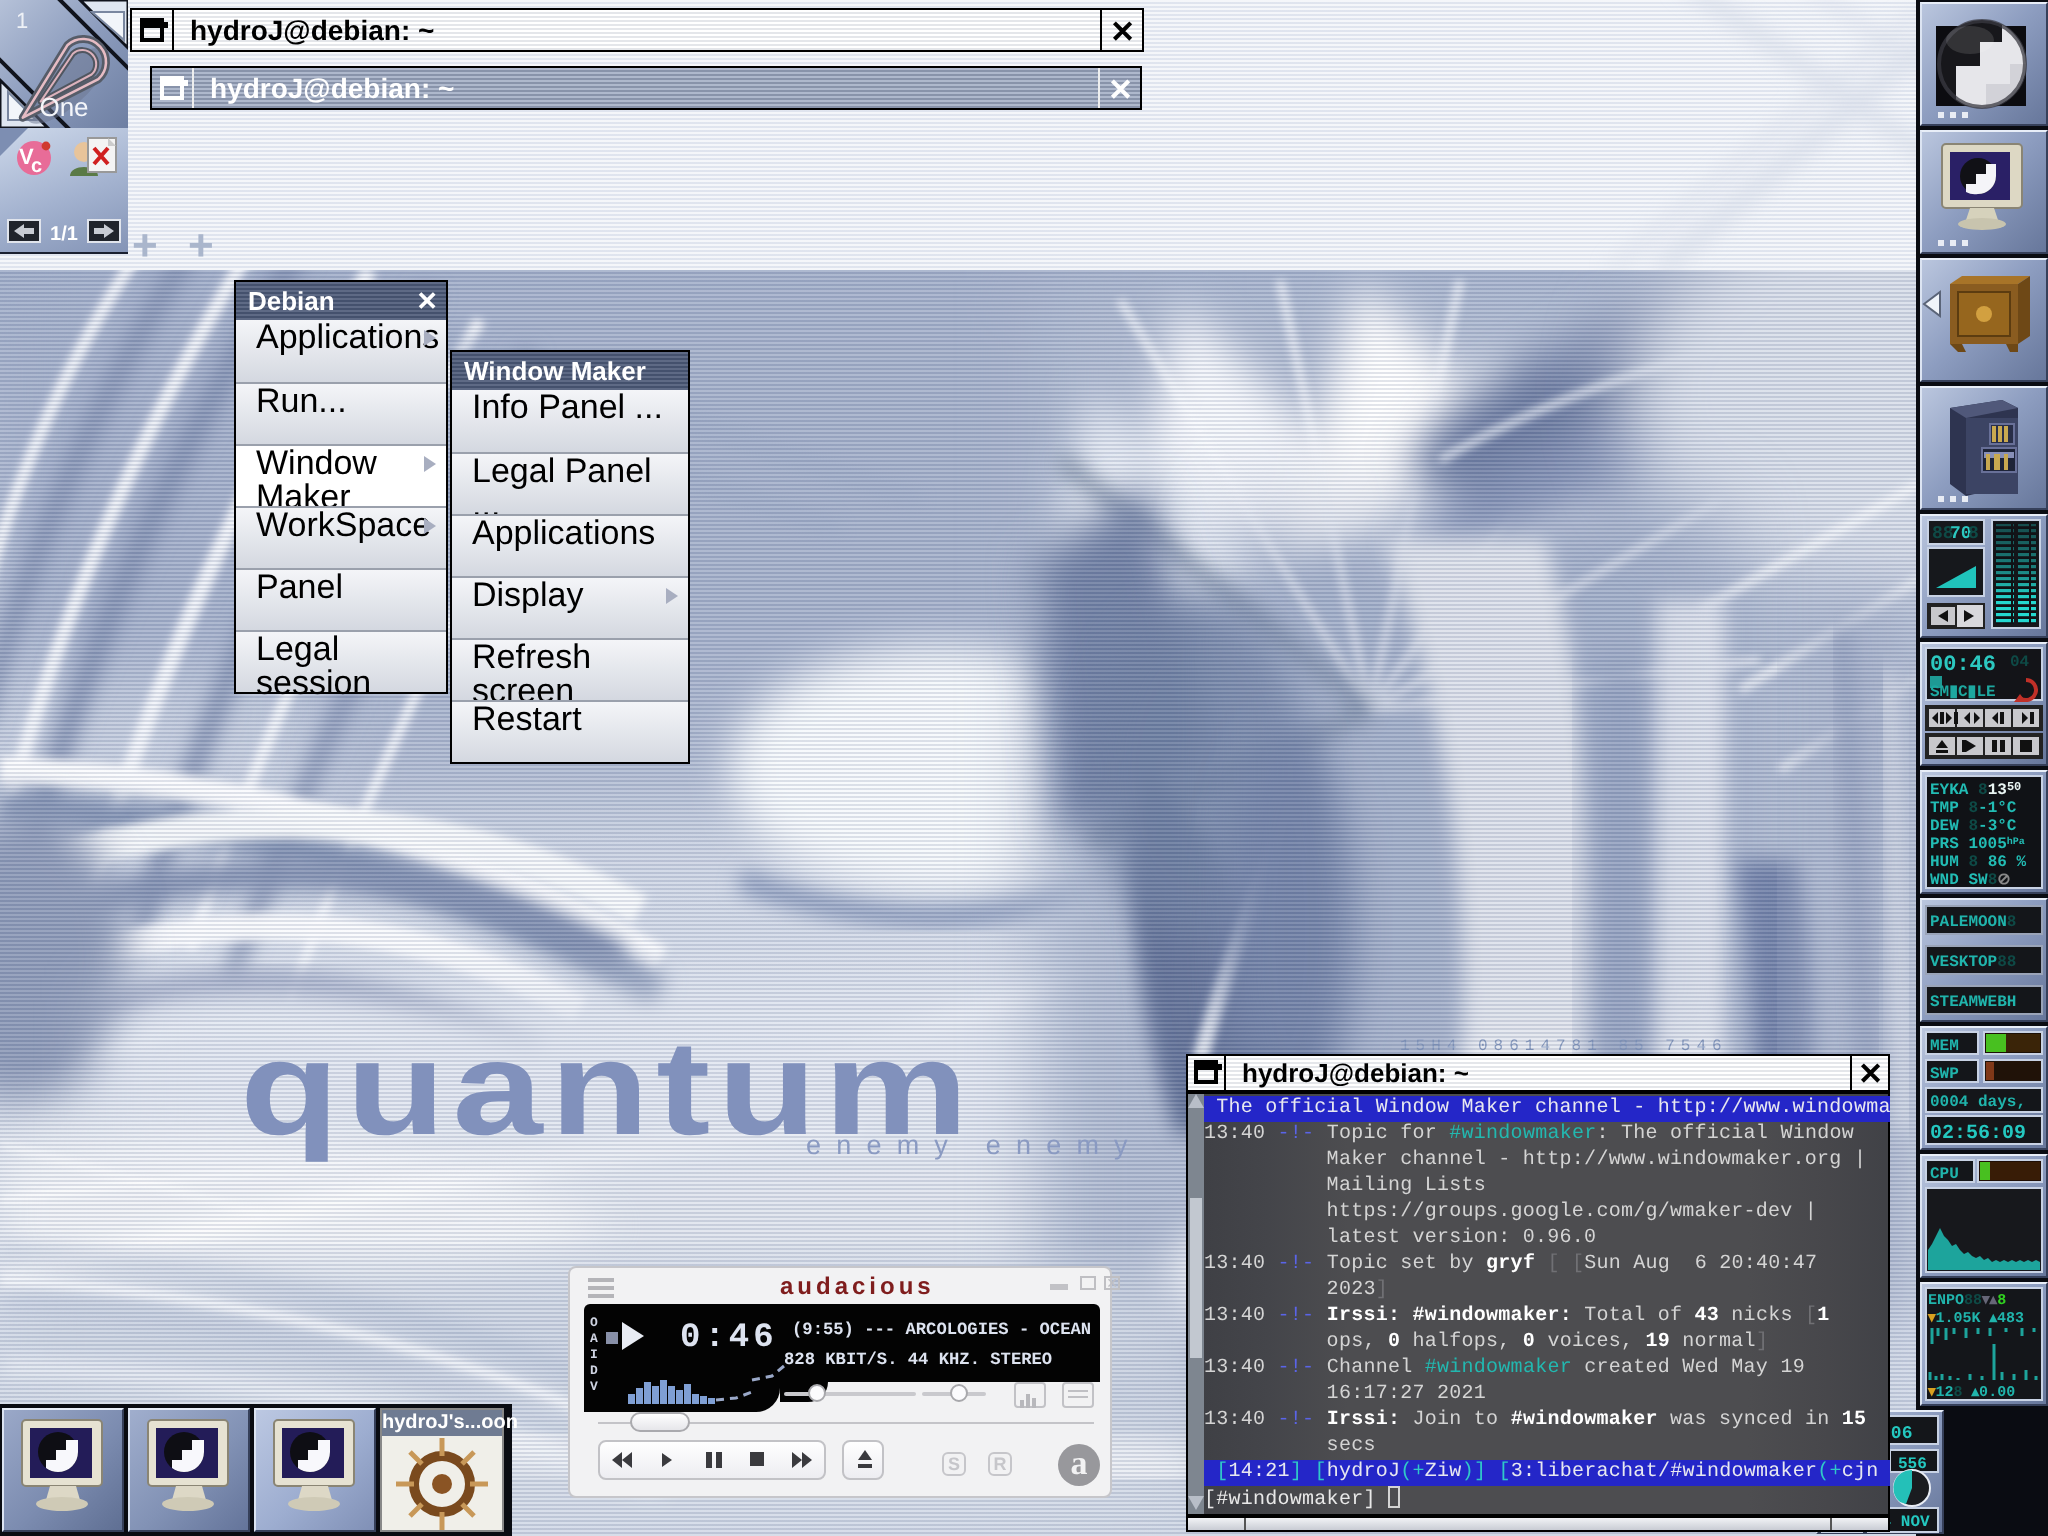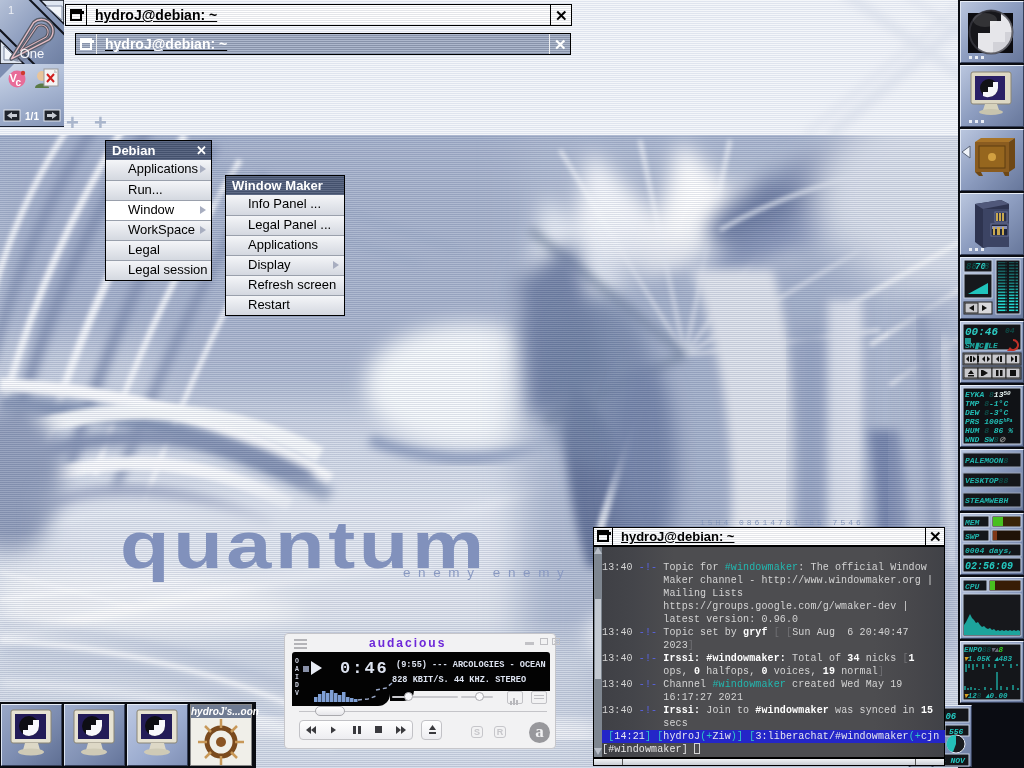--- a/index.html
+++ b/index.html
@@ -2,38 +2,38 @@
 <html><head><meta charset="utf-8">
 <style>
 html,body{margin:0;padding:0;width:1024px;height:768px;overflow:hidden;background:#e9edf4;font-family:"Liberation Sans",sans-serif;}
 *{box-sizing:border-box;-webkit-font-smoothing:antialiased;}
 .abs{position:absolute;}
 #wall{position:absolute;left:0;top:135px;width:1024px;height:633px;}
 #scan{position:absolute;left:0;top:135px;width:1024px;height:633px;background:repeating-linear-gradient(to bottom,rgba(255,255,255,0.12) 0 1px,rgba(82,96,132,0.17) 1px 2px);pointer-events:none;}
 #topscan{position:absolute;left:0;top:0;width:1024px;height:135px;background:repeating-linear-gradient(to bottom,rgba(255,255,255,0.5) 0 1px,rgba(205,212,228,0.35) 1px 2px);}
 .qtxt{position:absolute;left:120px;top:506px;font-weight:bold;font-size:67px;letter-spacing:3px;color:#8191bc;font-family:"Liberation Sans",sans-serif;transform:scaleX(1.21);transform-origin:left;}
 .etxt{position:absolute;left:403px;top:565px;font-size:13.5px;letter-spacing:7.6px;color:#8a9ac2;}
-.tbar{position:absolute;height:22px;border:1px solid #000;display:flex;text-decoration:underline;}
+.tbar{position:absolute;height:22px;border:1px solid #000;display:flex;}
 .tbar .btn{width:21px;height:20px;border-right:1px solid #000;position:relative;flex:0 0 auto;}
 .tbar .ttl{flex:1;line-height:20px;font-weight:bold;font-size:14px;padding-left:8px;white-space:nowrap;overflow:hidden;}
 .tbar .cls{width:21px;height:20px;border-left:1px solid #000;position:relative;flex:0 0 auto;}
 .tb-f{background:repeating-linear-gradient(to bottom,#ffffff 0 1px,#e4e6ea 1px 2px);}
 .tb-f .btn,.tb-f .cls{background:repeating-linear-gradient(to bottom,#ffffff 0 1px,#e4e6ea 1px 2px);}
 .tb-u{background:repeating-linear-gradient(to bottom,#a8b2c6 0 1px,#939db2 1px 2px);}
 .miniw{position:absolute;left:4px;top:4px;width:12px;height:12px;border:2px solid #000;background:transparent;}
 .miniw::before{content:"";position:absolute;left:0;top:0;width:12px;height:3px;background:#000;}
 .wt .miniw::before{background:#fff;}
 .tb-u{background:repeating-linear-gradient(to bottom,#aeb8cc 0 1px,#8893aa 1px 2px);}
 .tb-u .btn,.tb-u .cls{background:repeating-linear-gradient(to bottom,#aeb8cc 0 1px,#8893aa 1px 2px);}
 .xicon{position:absolute;left:3px;top:2px;font-weight:bold;font-size:15px;font-family:"Liberation Sans",sans-serif;}
 .menu{position:absolute;border:1px solid #000;background:#d6dae2;}
 .mtitle{height:19px;background:repeating-linear-gradient(to bottom,#5e6a85 0 1px,#44516d 1px 2px);color:#fff;font-weight:bold;font-size:13px;line-height:19px;padding-left:6px;position:relative;}
-.mitem{height:20px;border-top:1px solid #9aa0ac;background:linear-gradient(to bottom,#f4f5f8 0,#d4d8e0 100%);font-size:13px;line-height:17px;padding-left:22px;color:#000;position:relative;}
+.mitem{height:31px;border-top:1px solid #9aa0ac;background:linear-gradient(to bottom,#f4f5f8 0,#d4d8e0 100%);font-size:17px;line-height:17px;padding-left:10px;color:#000;position:relative;}
 .mitem .arr{position:absolute;right:5px;top:5px;width:0;height:0;border-left:6px solid #a8aec0;border-top:4px solid transparent;border-bottom:4px solid transparent;}
-.dock{position:absolute;width:64px;height:64px;font-style:italic;}
+.dock{position:absolute;width:64px;height:64px;}
 .tile{position:absolute;left:0;top:0;width:64px;height:62px;background:linear-gradient(135deg,#bac6de 0%,#8d9dc0 48%,#67779b 100%);border-top:1px solid #e8eef8;border-left:1px solid #dce4f2;border-bottom:1px solid #36405a;border-right:1px solid #36405a;}
 </style></head>
 <body>
 <svg id="wall" viewBox="0 0 1024 633" preserveAspectRatio="none">
 <defs>
 <filter id="b18" x="-30%" y="-30%" width="160%" height="160%">
         <feGaussianBlur stdDeviation="18"></feGaussianBlur>
       </filter>
 <filter id="b10" x="-30%" y="-30%" width="160%" height="160%">
         <feGaussianBlur stdDeviation="10"></feGaussianBlur>
@@ -246,27 +246,27 @@
 <div class="tbar tb-u wt" style="left:75px;top:33px;width:496px;">
   <div class="btn" style="border-right-color:#eee;">
       <div class="miniw" style="border-color:#fff;"></div>
     </div>
   <div class="ttl" style="color:#fff;">hydroJ@debian: ~</div>
   <div class="cls" style="border-left-color:#eee;">
       <span class="xicon" style="color:#fff;left:4px;">✕</span>
     </div>
 </div>
 
-<div class="menu" style="left:105px;top:140px;width:107px;">
+<div class="menu" style="left:117px;top:140px;width:107px;">
   <div class="mtitle">Debian<span style="position:absolute;right:4px;top:0;">✕</span></div>
   <div class="mitem" style="border-top:none;">Applications<span class="arr"></span></div>
   <div class="mitem">Run...</div>
   <div class="mitem" style="background:#fff;">Window Maker<span class="arr"></span></div>
   <div class="mitem">WorkSpace<span class="arr"></span></div>
-  <div class="mitem">Legal</div>
+  <div class="mitem">Panel</div>
   <div class="mitem">Legal session</div>
 </div>
 <div class="menu" style="left:225px;top:175px;width:120px;">
   <div class="mtitle">Window Maker</div>
   <div class="mitem" style="border-top:none;">Info Panel ...</div>
   <div class="mitem">Legal Panel ...</div>
   <div class="mitem">Applications</div>
   <div class="mitem">Display<span class="arr"></span></div>
   <div class="mitem">Refresh screen</div>
   <div class="mitem">Restart</div>
@@ -421,21 +421,21 @@
             <line x1="-10" y1="10" x2="-16" y2="16"></line>
             <line x1="10" y1="-10" x2="16" y2="-16"></line>
 </g>
 </g>
 </svg>
     </div>
   </div>
 
 <div class="abs" style="left:284px;top:633px;width:272px;height:116px;background:#f2f2f3;border:1px solid #c6c6ca;border-radius:4px;z-index:4;">
  <div style="position:absolute;left:9px;top:5px;width:13px;height:2px;background:#b4b4b8;box-shadow:0 4px 0 #b4b4b8,0 8px 0 #b4b4b8;"></div>
- <div style="position:absolute;left:84px;top:2px;font-size:12px;font-weight:bold;color:#6d28d9;letter-spacing:2px;">audacious</div>
+ <div style="position:absolute;left:105px;top:2px;font-size:12px;font-weight:bold;color:#7f1d1d;letter-spacing:2px;">audacious</div>
  <div style="position:absolute;left:240px;top:8px;width:9px;height:3px;background:#c2c2c6;"></div>
  <div style="position:absolute;left:255px;top:4px;width:8px;height:7px;border:1.5px solid #bfbfc3;"></div>
  <div style="position:absolute;left:267px;top:4px;width:8px;height:7px;border:1.5px solid #bfbfc3;font-size:7px;line-height:7px;color:#bfbfc3;text-align:center;">✕</div>
  <div style="position:absolute;left:7px;top:18px;width:258px;height:39px;background:#030303;border-radius:3px 3px 0 0;"></div>
  <div style="position:absolute;left:7px;top:57px;width:98px;height:15px;background:#030303;border-radius:0 0 12px 0;"></div>
  <div style="position:absolute;left:105px;top:57px;width:24px;height:10px;background:#030303;border-radius:0 0 10px 0;"></div>
  <svg style="position:absolute;left:7px;top:18px;" width="258" height="54">
  <g font-family="Liberation Mono" font-weight="bold">
  <g font-size="6.5" fill="#cfd4e2">
           <text x="3" y="11">O</text>
@@ -518,29 +518,29 @@
   <div class="cls" style="width:19px;height:17px;">
         <span class="xicon" style="color:#000;left:3px;top:0;">✕</span>
       </div>
  </div>
  <div style="position:absolute;left:0;top:19px;width:352px;height:212px;border:1px solid #000;background:linear-gradient(90deg,#3e3f44 0,#44454a 40px,#4d4d50 80px,#4d4d50 280px,#47474b 320px,#414247 348px);">
   <div style="position:absolute;left:0;top:0;width:8px;height:210px;background:#7e8690;">
    <div style="position:absolute;left:0;top:0;width:8px;height:7px;background:#b8bec8;clip-path:polygon(50% 0,0 100%,100% 100%);"></div>
    <div style="position:absolute;left:1px;top:52px;width:6px;height:80px;background:#c2c8d0;"></div>
    <div style="position:absolute;left:0;bottom:2px;width:8px;height:7px;background:#b8bec8;clip-path:polygon(0 0,100% 0,50% 100%);"></div>
   </div>
-  <div id="term" style="position:absolute;left:8px;top:1px;width:343px;height:208px;font-family:'Liberation Mono',monospace;font-size:10px;line-height:13px;color:#d4d4d4;white-space:pre;letter-spacing:0.13px;">
+  <div id="term" style="position:absolute;left:8px;top:1px;width:343px;height:208px;font-family:'Liberation Mono',monospace;font-size:10px;line-height:13px;color:#d4d4d4;white-space:pre;letter-spacing:0.13px;"><span style="background:#2426c8;color:#e8e8f0;display:inline-block;width:343px;"> The official Window Maker channel - http://www.windowma</span>
 13:40 <span style="color:#5a64e8;">-!-</span> Topic for <span style="color:#22b8b0;">#windowmaker</span>: The official Window
           Maker channel - http://www.windowmaker.org |
           Mailing Lists
           https://groups.google.com/g/wmaker-dev |
           latest version: 0.96.0
 13:40 <span style="color:#5a64e8;">-!-</span> Topic set by <b style="color:#fff;">gryf</b> <span style="color:#707074;">[</span> <span style="color:#707074;">[</span>Sun Aug  6 20:40:47
           2023<span style="color:#707074;">]</span>
-13:40 <span style="color:#5a64e8;">-!-</span> <b style="color:#fff;">Irssi: #windowmaker:</b> Total of <b style="color:#fff;">34</b> nicks <span style="color:#707074;">[</span><b style="color:#fff;">1</b>
+13:40 <span style="color:#5a64e8;">-!-</span> <b style="color:#fff;">Irssi: #windowmaker:</b> Total of <b style="color:#fff;">43</b> nicks <span style="color:#707074;">[</span><b style="color:#fff;">1</b>
           ops, <b style="color:#fff;">0</b> halfops, <b style="color:#fff;">0</b> voices, <b style="color:#fff;">19</b> normal<span style="color:#707074;">]</span>
 13:40 <span style="color:#5a64e8;">-!-</span> Channel <span style="color:#22b8b0;">#windowmaker</span> created Wed May 19
           16:17:27 2021
 13:40 <span style="color:#5a64e8;">-!-</span> <b style="color:#fff;">Irssi:</b> Join to <b style="color:#fff;">#windowmaker</b> was synced in <b style="color:#fff;">15</b>
           secs
 <span style="background:#2426c8;color:#e8e8f0;display:inline-block;width:343px;"> <span style="color:#30c8c8;">[</span>14:21<span style="color:#30c8c8;">]</span> <span style="color:#30c8c8;">[</span>hydroJ<span style="color:#30c8c8;">(+</span>Ziw<span style="color:#30c8c8;">)]</span> <span style="color:#30c8c8;">[</span>3:liberachat/#windowmaker<span style="color:#30c8c8;">(+</span>cjn</span>
 <span style="color:#e8e8e8;">[#windowmaker]</span> <span style="display:inline-block;width:6px;height:11px;border:1px solid #d4d4d4;vertical-align:-2px;"></span></div>
  </div>
  <div style="position:absolute;left:0;top:231px;width:352px;height:8px;background:linear-gradient(#f2f3f6,#c9ccd4);border:1px solid #000;">
   <div style="position:absolute;left:28px;top:0;width:1px;height:6px;background:#555;"></div>

